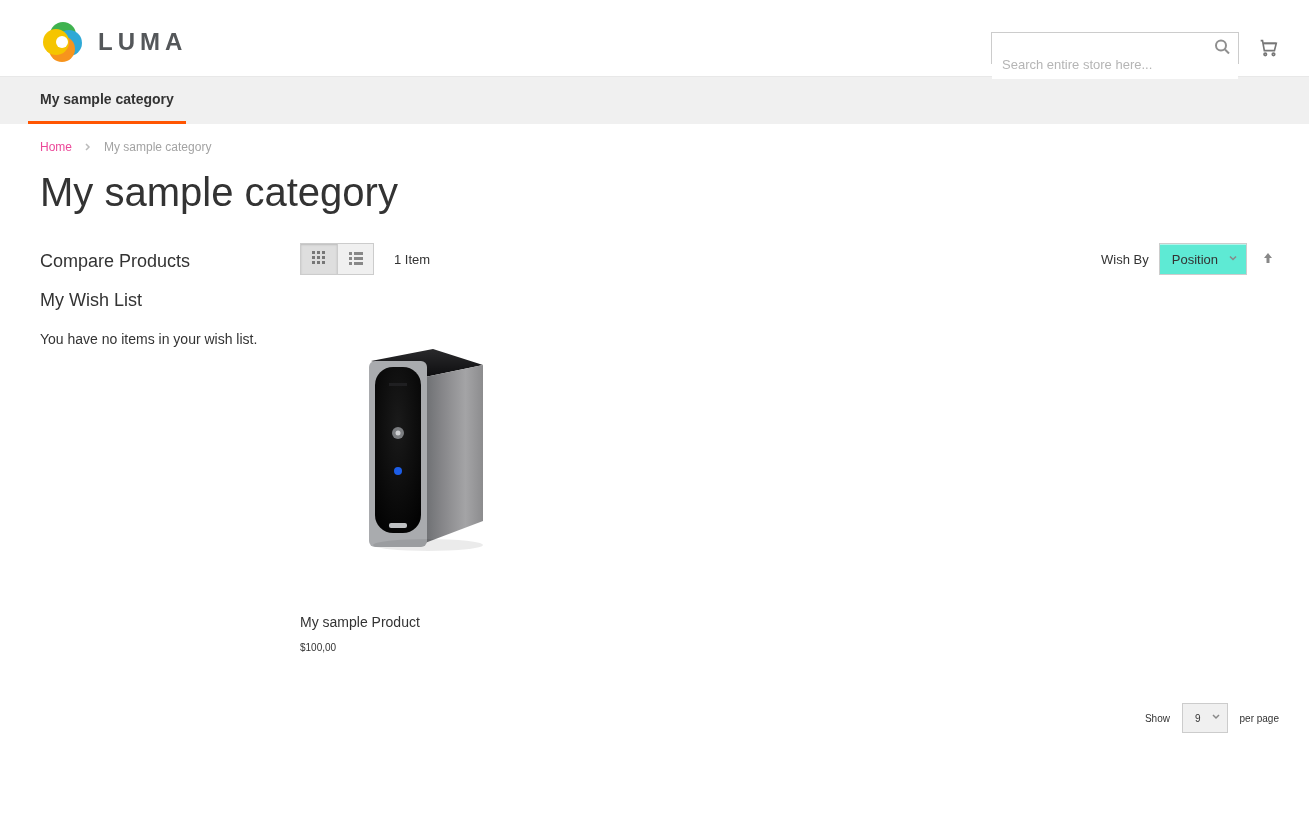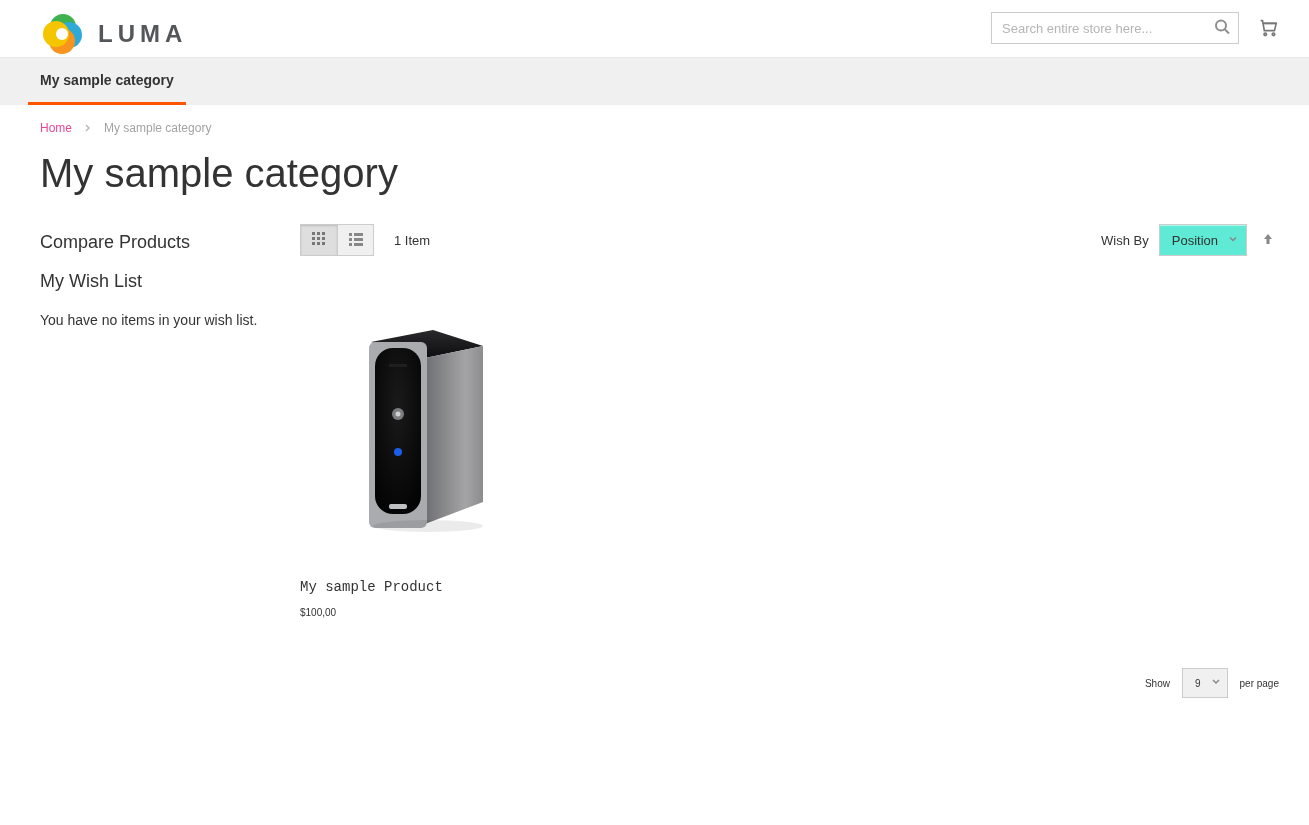--- a/index.html
+++ b/index.html
@@ -5,24 +5,24 @@
   * { box-sizing: border-box; margin: 0; padding: 0; }
   body {
     font-family: 'Helvetica Neue', Helvetica, Arial, sans-serif;
     color: #333;
     background: #fff;
     font-size: 14px;
   }
   .page-wrapper { width: 100%; }
   .header {
     display: flex;
-    align-items: flex-start;
+    align-items: flex-end;
     justify-content: space-between;
     padding: 12px 30px 12px 40px;
-    height: 57px;
+    height: 76px;
   }
   .logo {
     display: flex;
     align-items: center;
     gap: 14px;
     cursor: pointer;
   }
   .logo-mark {
     width: 44px;
     height: 44px;
@@ -46,20 +46,21 @@
     border: 1px solid #ccc;
   }
   .search-box input {
     width: 100%;
     height: 100%;
     border: none;
     padding: 0 34px 0 10px;
     font-size: 13px;
     color: #555;
     outline: none;
+    margin-top: 16px;
   }
   .search-box input::placeholder { color: #b5b5b5; }
   .search-btn {
     position: absolute;
     right: 6px; top: 50%;
     transform: translateY(-50%);
     background: none; border: none;
     cursor: pointer;
     color: #8f8f8f;
     padding: 2px;
@@ -197,23 +198,22 @@
     cursor: pointer;
   }
   .product-img-wrap {
     width: 215px; height: 270px;
     display: flex; align-items: center; justify-content: center;
     position: relative;
   }
   .product-name {
     font-size: 14px;
     color: #333;
-    margin-top: 15px;
+    margin-top: 31px;
     font-weight: 400;
-    font-family: Liberation Mono, monospace;
   }
   .product-price {
     font-size: 10px;
     font-weight: 400;
     color: #333;
     margin-top: 12px;
   }
 
   .bottom-toolbar {
     display: flex;

